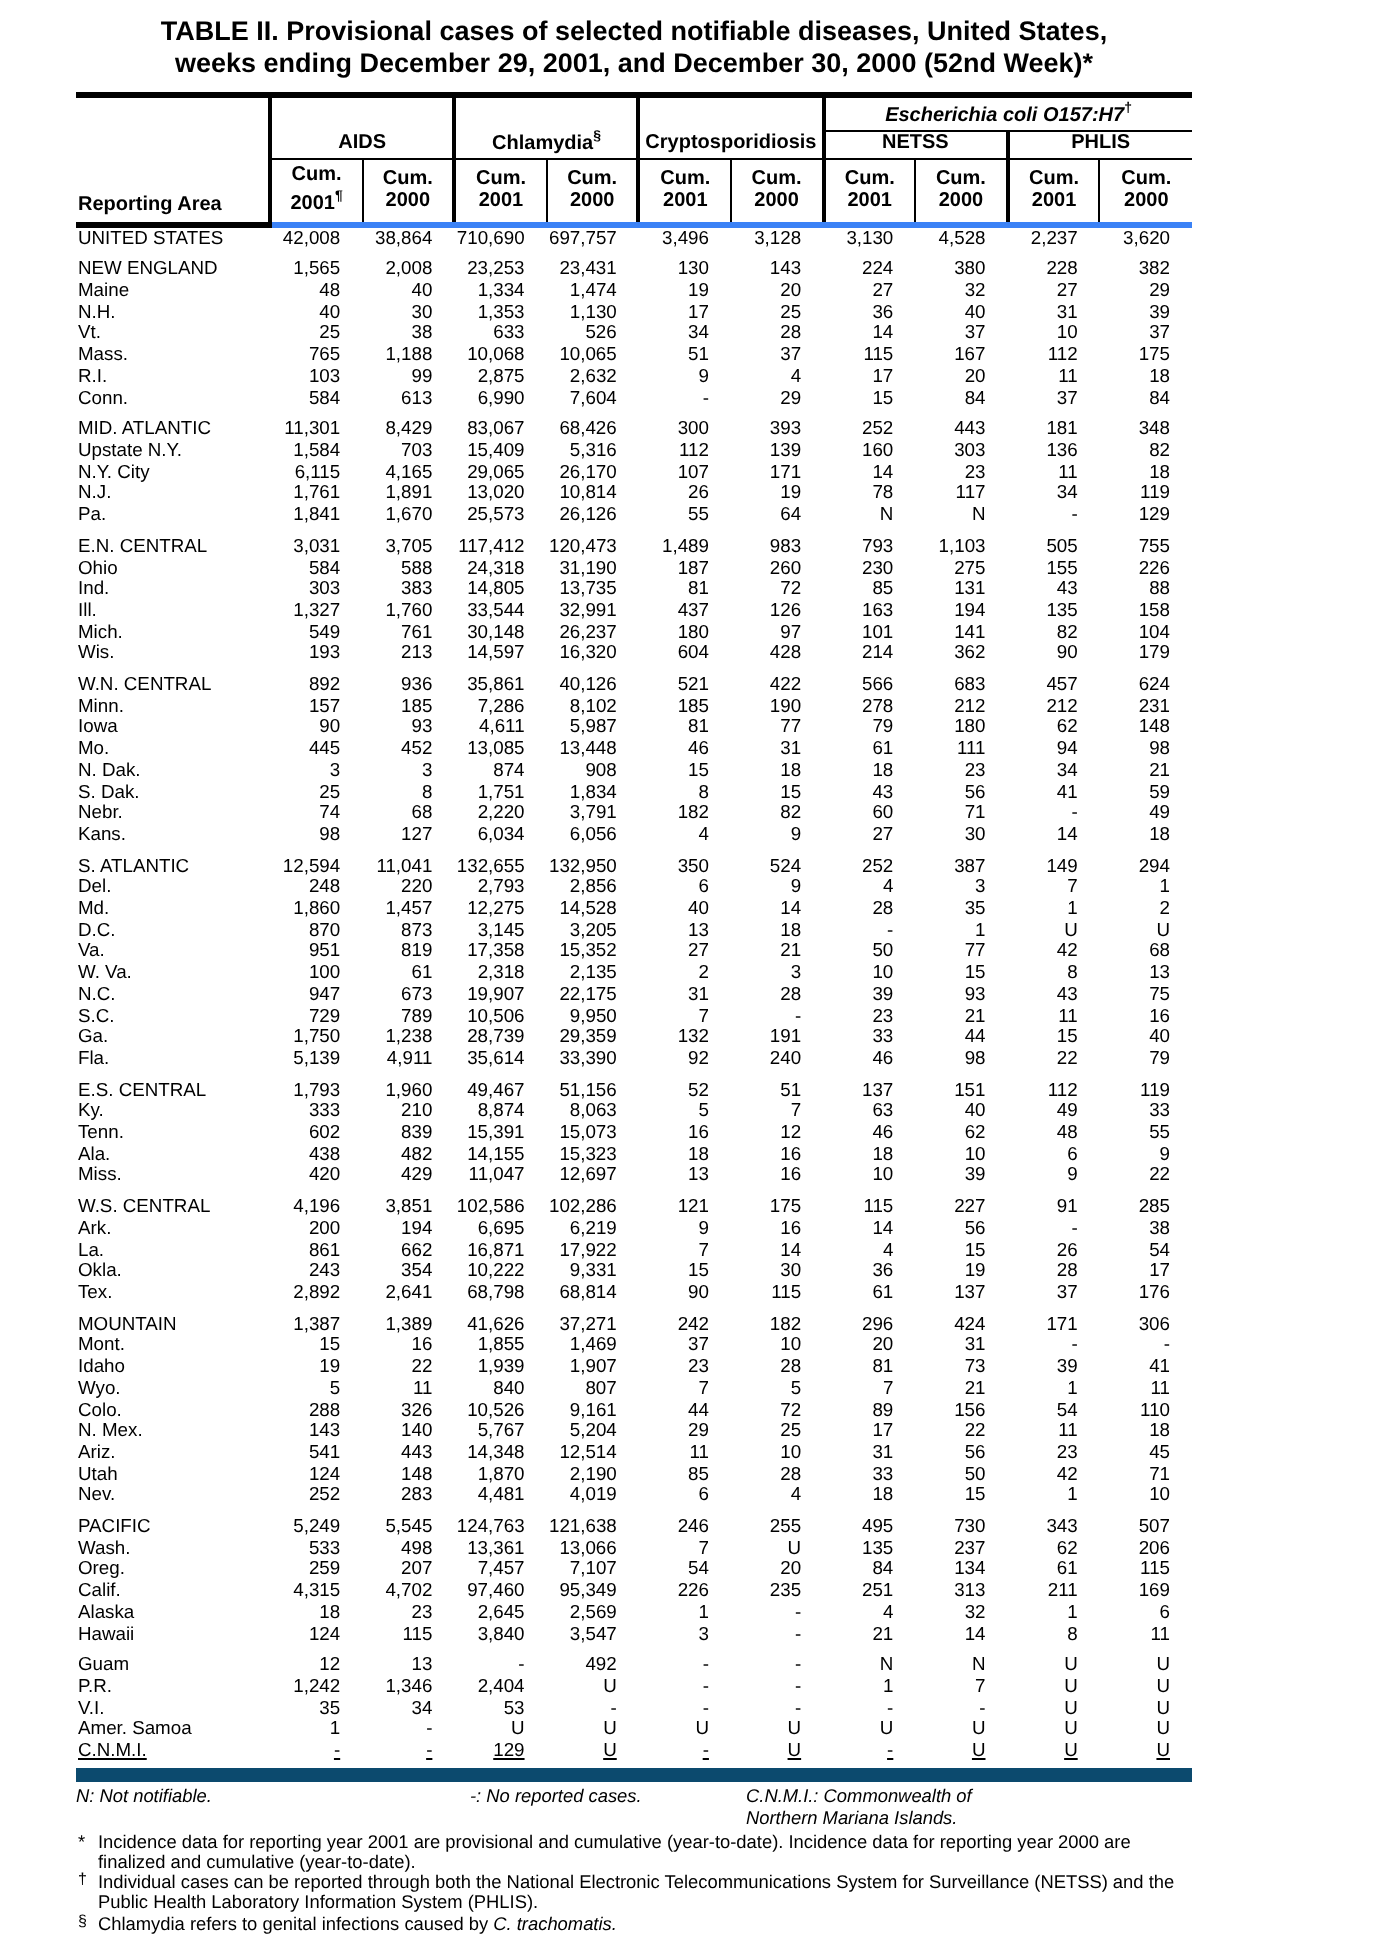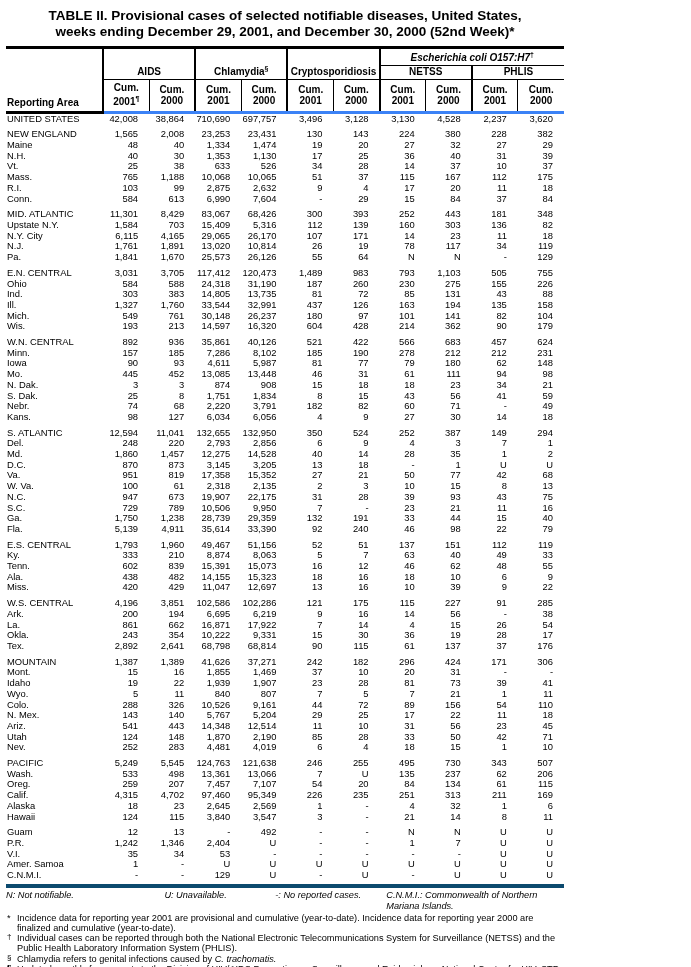--- a/index.html
+++ b/index.html
@@ -1,38 +1,38 @@
 <!DOCTYPE html>
 <html><head>
 <meta charset="utf-8">
 <style>
   html,body { margin:0; padding:0; background:#fff; }
   .page {
     width:570px; height:967px; box-sizing:border-box;
     padding:8px 6px 0 6px; background:#fff; color:#000;
-    font-family:"Liberation Sans", sans-serif; overflow:hidden;
+    font-family:"Liberation Sans", sans-serif; overflow:hidden;margin-left:32px;
   }
   .title { text-align:center; font-weight:bold; font-size:13.5px; line-height:16px; margin-bottom:6px; }
   table.tbl { width:100%; border-collapse:collapse; table-layout:fixed; }
   col.c-area { width:97px; }
   thead th { font-weight:bold; padding:0; font-size:10px; line-height:11px; }
   thead tr.r1 > th { border-top:3px solid #000; }
   th.area-head { text-align:left; vertical-align:bottom; padding:0 0 3px 1px; font-size:10px; }
   th.g { vertical-align:bottom; padding-bottom:2px; }
   th.bl2 { border-left:2px solid #000; }
   th.bl1 { border-left:1px solid #000; }
   th.bb1 { border-bottom:1.5px solid #000; }
   th.cum { border-bottom:3px solid #3b82f6; padding:2px 0 3px 0; font-size:10px; line-height:11px; }
   th.area-head { border-bottom:3px solid #000; }
   sup { font-size:7px; }
   tbody td { font-size:9.4px; line-height:10.7px; padding:0; white-space:nowrap; }
   td.area { text-align:left; padding-left:1px; }
   td.num { text-align:right; padding-right:11px; }
   tr.gap td { padding-top:5px; }
-  tbody tr:last-child td { border-bottom:4px solid #0c4a6e; padding-bottom:3px; }
+  tbody tr:last-child td { border-bottom:7px solid #0c4a6e; padding-bottom:3px;text-decoration:underline; }
   .legend { display:flex; font-size:9.2px; line-height:11px; margin:2px 0 1px 0;font-style:italic; }
   .legend span:nth-child(1) { width:197px; }
   .legend span:nth-child(2) { width:138px; }
   .legend span:nth-child(3) { width:138px; }
   .fn { font-size:9.2px; line-height:10.2px; padding-left:11px; position:relative; }
   .fn .mk { position:absolute; left:1px; top:-1px; font-size:8px; }
   .fn .mk.star { font-size:9.2px; top:0; }
   .ital { font-style:italic; }
 </style>
 </head>
@@ -984,21 +984,20 @@
           <td class="num">-</td>
           <td class="num">U</td>
           <td class="num">U</td>
           <td class="num">U</td>
         </tr>
       </tbody>
   </table>
 
   <div class="legend">
     <span>N: Not notifiable.</span>
-    <span>U: Unavailable.</span>
     <span>-: No reported cases.</span>
     <span>C.N.M.I.: Commonwealth of Northern Mariana Islands.</span>
   </div>
 
   <div>
       <div class="fn"><span class="mk star">*</span>Incidence data for reporting year 2001 are provisional and cumulative (year-to-date). Incidence data for reporting year 2000 are finalized and cumulative (year-to-date).</div>
       <div class="fn"><span class="mk">†</span>Individual cases can be reported through both the National Electronic Telecommunications System for Surveillance (NETSS) and the Public Health Laboratory Information System (PHLIS).</div>
       <div class="fn"><span class="mk">§</span>Chlamydia refers to genital infections caused by <i>C. trachomatis.</i></div>
       <div class="fn"><span class="mk">¶</span>Updated monthly from reports to the Division of HIV/AIDS Prevention — Surveillance and Epidemiology, National Center for HIV, STD, and TB Prevention. Last updated December 25, 2001.</div>
     </div>

